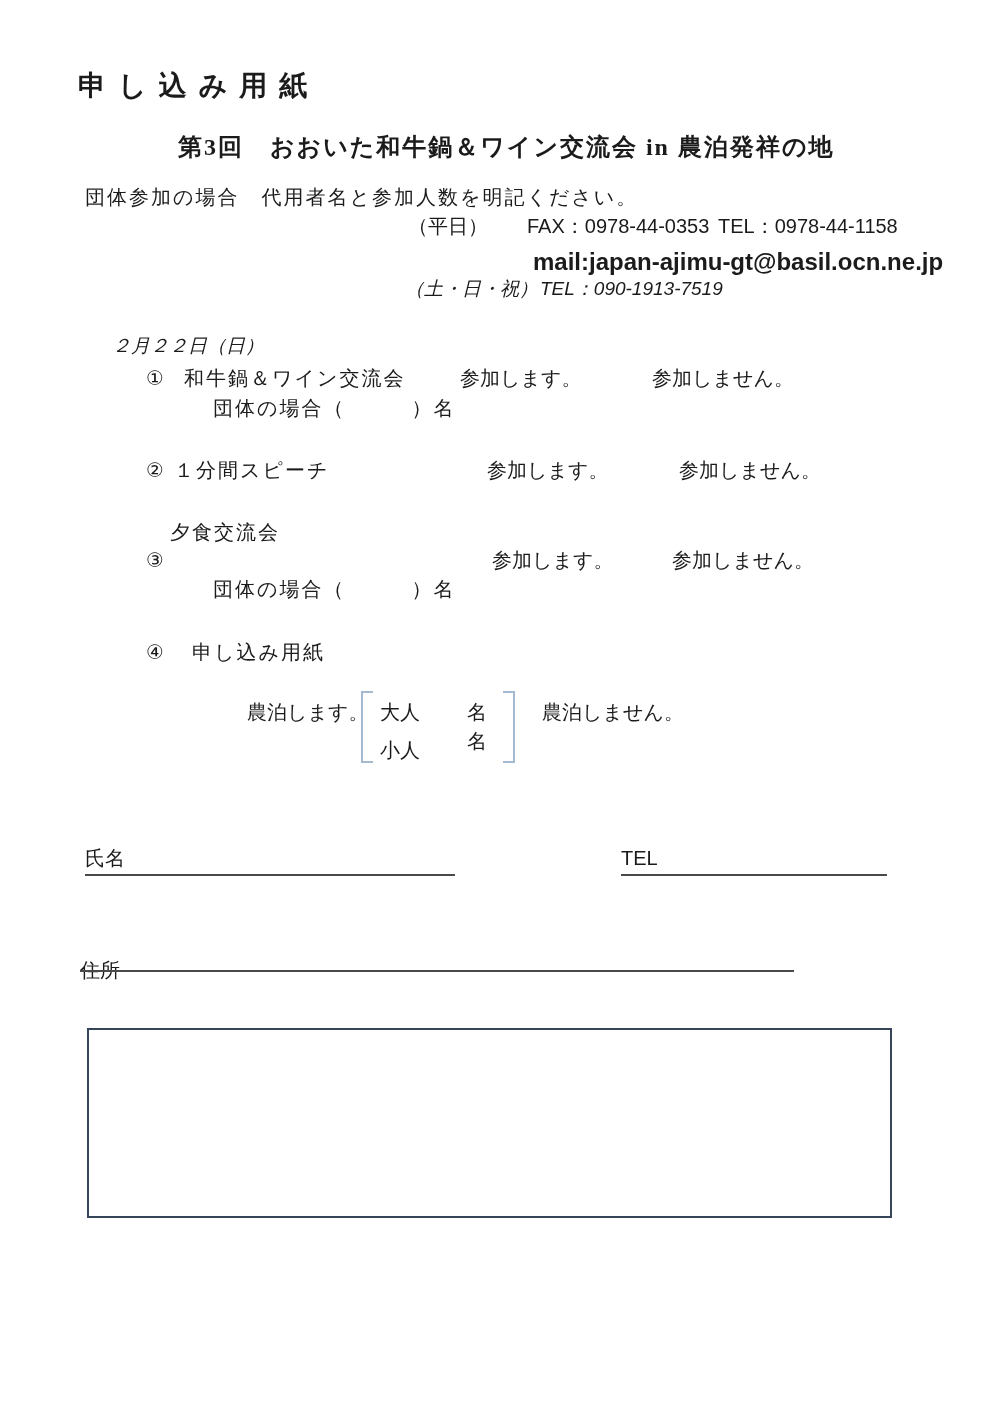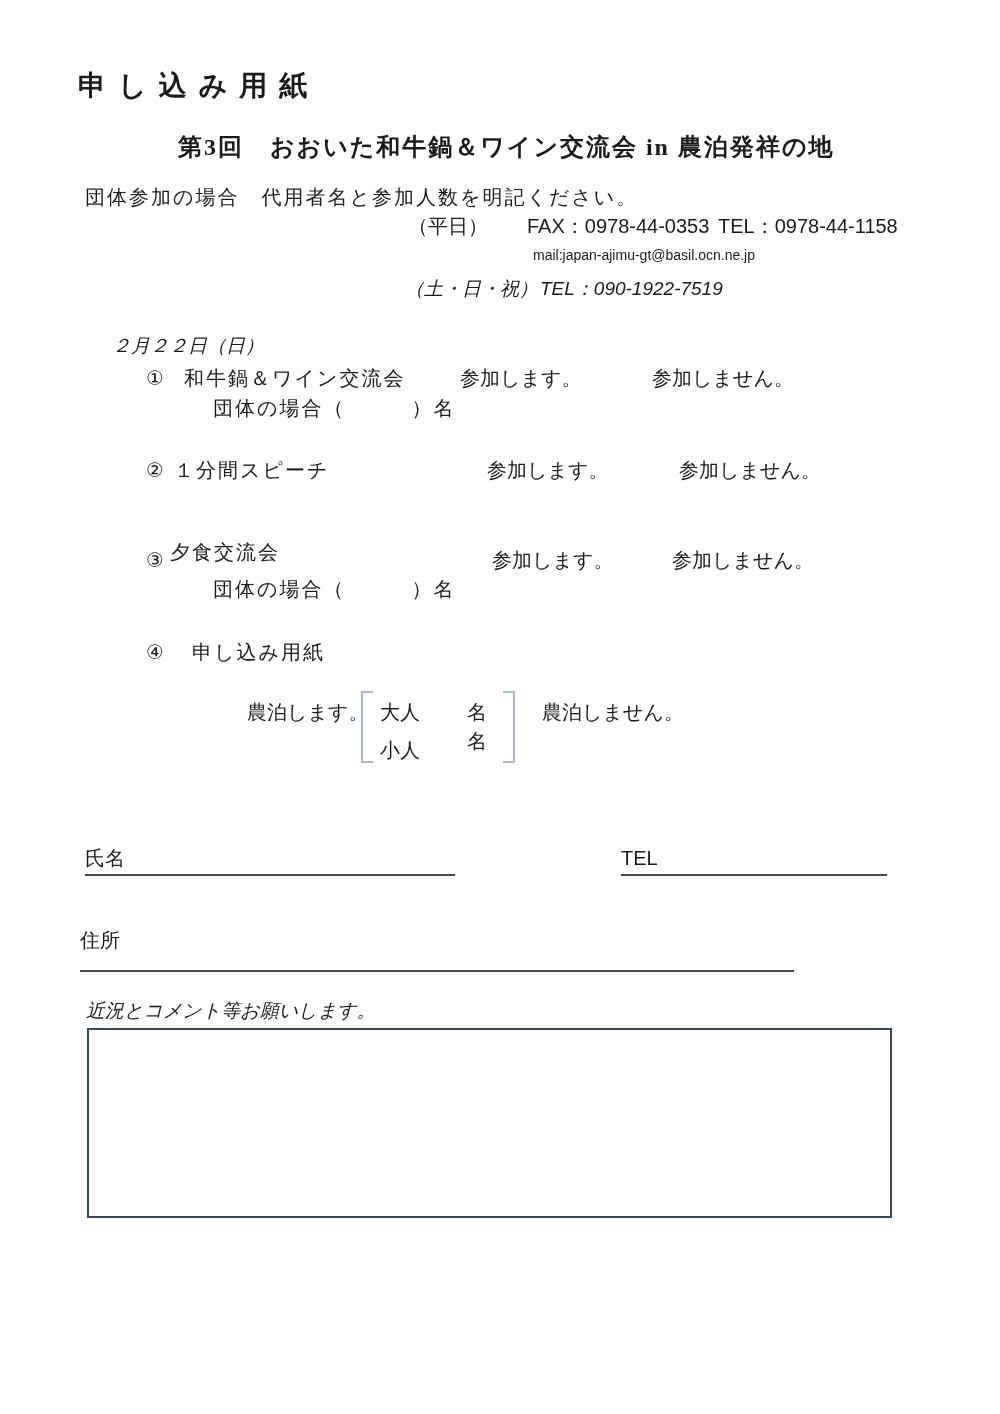--- a/index.html
+++ b/index.html
@@ -16,21 +16,21 @@
     background:#ffffff;
     font-family:"Liberation Sans","DejaVu Sans",sans-serif;
     color:var(--text);
     overflow:hidden;
   }
   .t{position:absolute;white-space:pre;line-height:1.25;}
   .title{font-size:28px;font-weight:bold;letter-spacing:12px;margin-left:16px;}
   .event-title{font-size:24px;font-weight:bold;letter-spacing:2px;font-family:Liberation Serif, serif;}
   .fs20{font-size:20px;}
   .fs19{font-size:19px;font-style:italic;}
-  .fs18{font-size:14px;}
+  .fs18{font-size:24px;font-weight:bold;}
   .ls2{letter-spacing:2px;text-align:center;}
   .uline{position:absolute;border-top:2px solid var(--underline);height:0;}
   .bracket{position:absolute;width:10px;height:68px;
     border-top:2px solid var(--bracket);
     border-bottom:2px solid var(--bracket);}
   .bracket-left{border-left:2px solid var(--bracket);}
   .bracket-right{border-right:2px solid var(--bracket);}
   .comment-box{position:absolute;border:2px solid var(--comment-box-border);background:#ffffff;}
 </style>
 </head>
@@ -42,37 +42,37 @@
 
   <div class="t event-title" style="left:178px;top:132px">第3回　おおいた和牛鍋＆ワイン交流会 in 農泊発祥の地</div>
 
   <div class="t fs20 ls2" style="left:85px;top:185px">団体参加の場合　代用者名と参加人数を明記ください。</div>
 
   <div class="t fs20" style="left:408px;top:214px">（平日）</div>
   <div class="t fs20" style="left:527px;top:214px">FAX：0978-44-0353</div>
   <div class="t fs20" style="left:718px;top:214px">TEL：0978-44-1158</div>
   <div class="t fs18" style="left:533px;top:247px">mail:japan-ajimu-gt@basil.ocn.ne.jp</div>
   <div class="t fs19" style="left:405px;top:277px">（土・日・祝）</div>
-  <div class="t fs19" style="left:540px;top:277px">TEL：090-1922-7519</div>
+  <div class="t fs19" style="left:540px;top:277px">TEL：090-1913-7519</div>
 
   <div class="t fs19" style="left:112px;top:334px">２月２２日（日）</div>
 
   <div class="t fs20" style="left:146px;top:366px">①</div>
   <div class="t fs20 ls2" style="left:184px;top:366px">和牛鍋＆ワイン交流会</div>
   <div class="t fs20" style="left:460px;top:366px">参加します。</div>
   <div class="t fs20" style="left:652px;top:366px">参加しません。</div>
   <div class="t fs20 ls2" style="left:213px;top:396px">団体の場合（　　　）名</div>
 
   <div class="t fs20" style="left:146px;top:458px">②</div>
   <div class="t fs20 ls2" style="left:174px;top:458px">１分間スピーチ</div>
   <div class="t fs20" style="left:487px;top:458px">参加します。</div>
   <div class="t fs20" style="left:679px;top:458px">参加しません。</div>
 
   <div class="t fs20" style="left:146px;top:548px">③</div>
-  <div class="t fs20 ls2" style="left:170px;top:540px">夕食交流会</div>
+  <div class="t fs20 ls2" style="left:170px;top:520px">夕食交流会</div>
   <div class="t fs20" style="left:492px;top:548px">参加します。</div>
   <div class="t fs20" style="left:672px;top:548px">参加しません。</div>
   <div class="t fs20 ls2" style="left:213px;top:577px">団体の場合（　　　）名</div>
 
   <div class="t fs20" style="left:146px;top:640px">④</div>
   <div class="t fs20 ls2" style="left:192px;top:640px">申し込み用紙</div>
 
   <div class="t fs20" style="left:247px;top:700px">農泊します。</div>
 
   <div class="bracket bracket-left" style="left:361px;top:691px"></div>
@@ -85,19 +85,18 @@
   <div class="bracket bracket-right" style="left:503px;top:691px"></div>
 
   <div class="t fs20" style="left:542px;top:700px">農泊しません。</div>
 
   <div class="t fs20" style="left:85px;top:846px">氏名</div>
   <div class="uline" style="left:85px;top:874px;width:370px"></div>
 
   <div class="t fs20" style="left:621px;top:846px">TEL</div>
   <div class="uline" style="left:621px;top:874px;width:266px"></div>
 
-  <div class="t fs20" style="left:80px;top:928px">住所</div>
+  <div class="t fs20" style="left:80px;top:958px">住所</div>
   <div class="uline" style="left:80px;top:970px;width:714px"></div>
 
-  <div class="t fs19" style="left:86px;top:999px">近況とコメント等お願いします。</div>
   <div class="comment-box" style="left:87px;top:1028px;width:801px;height:186px"></div>
 
 </div>
 
 </body></html>

